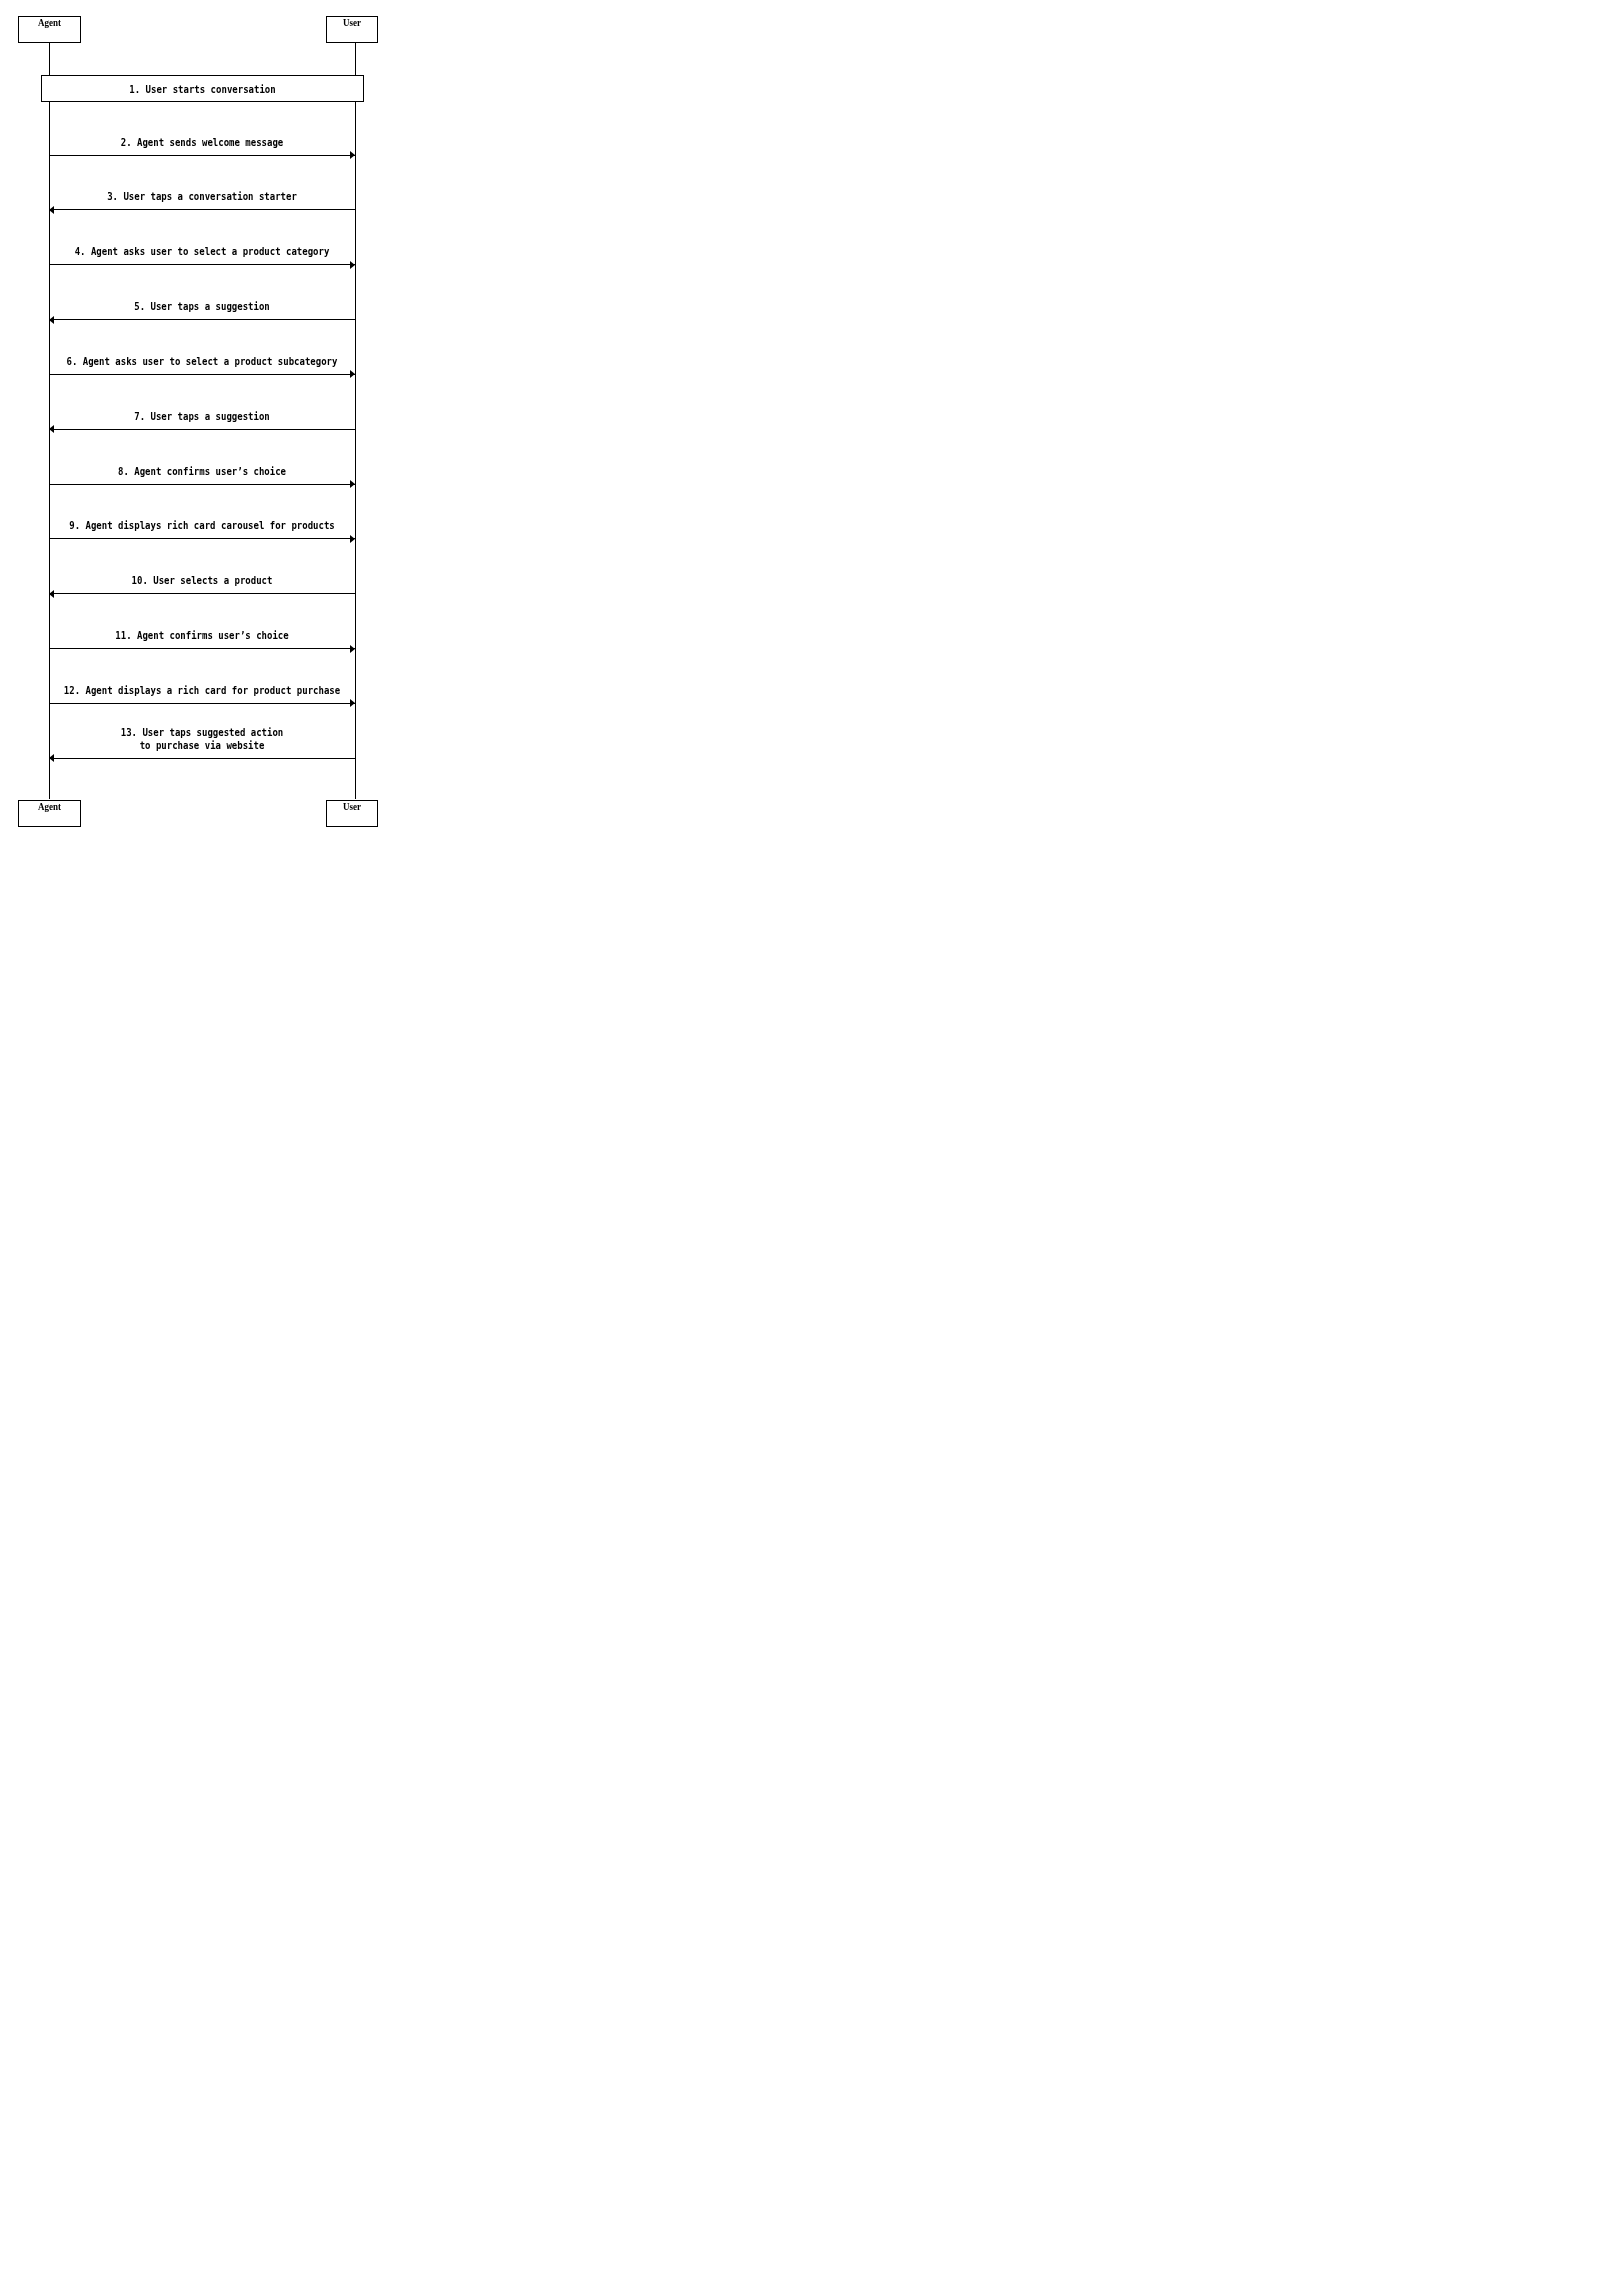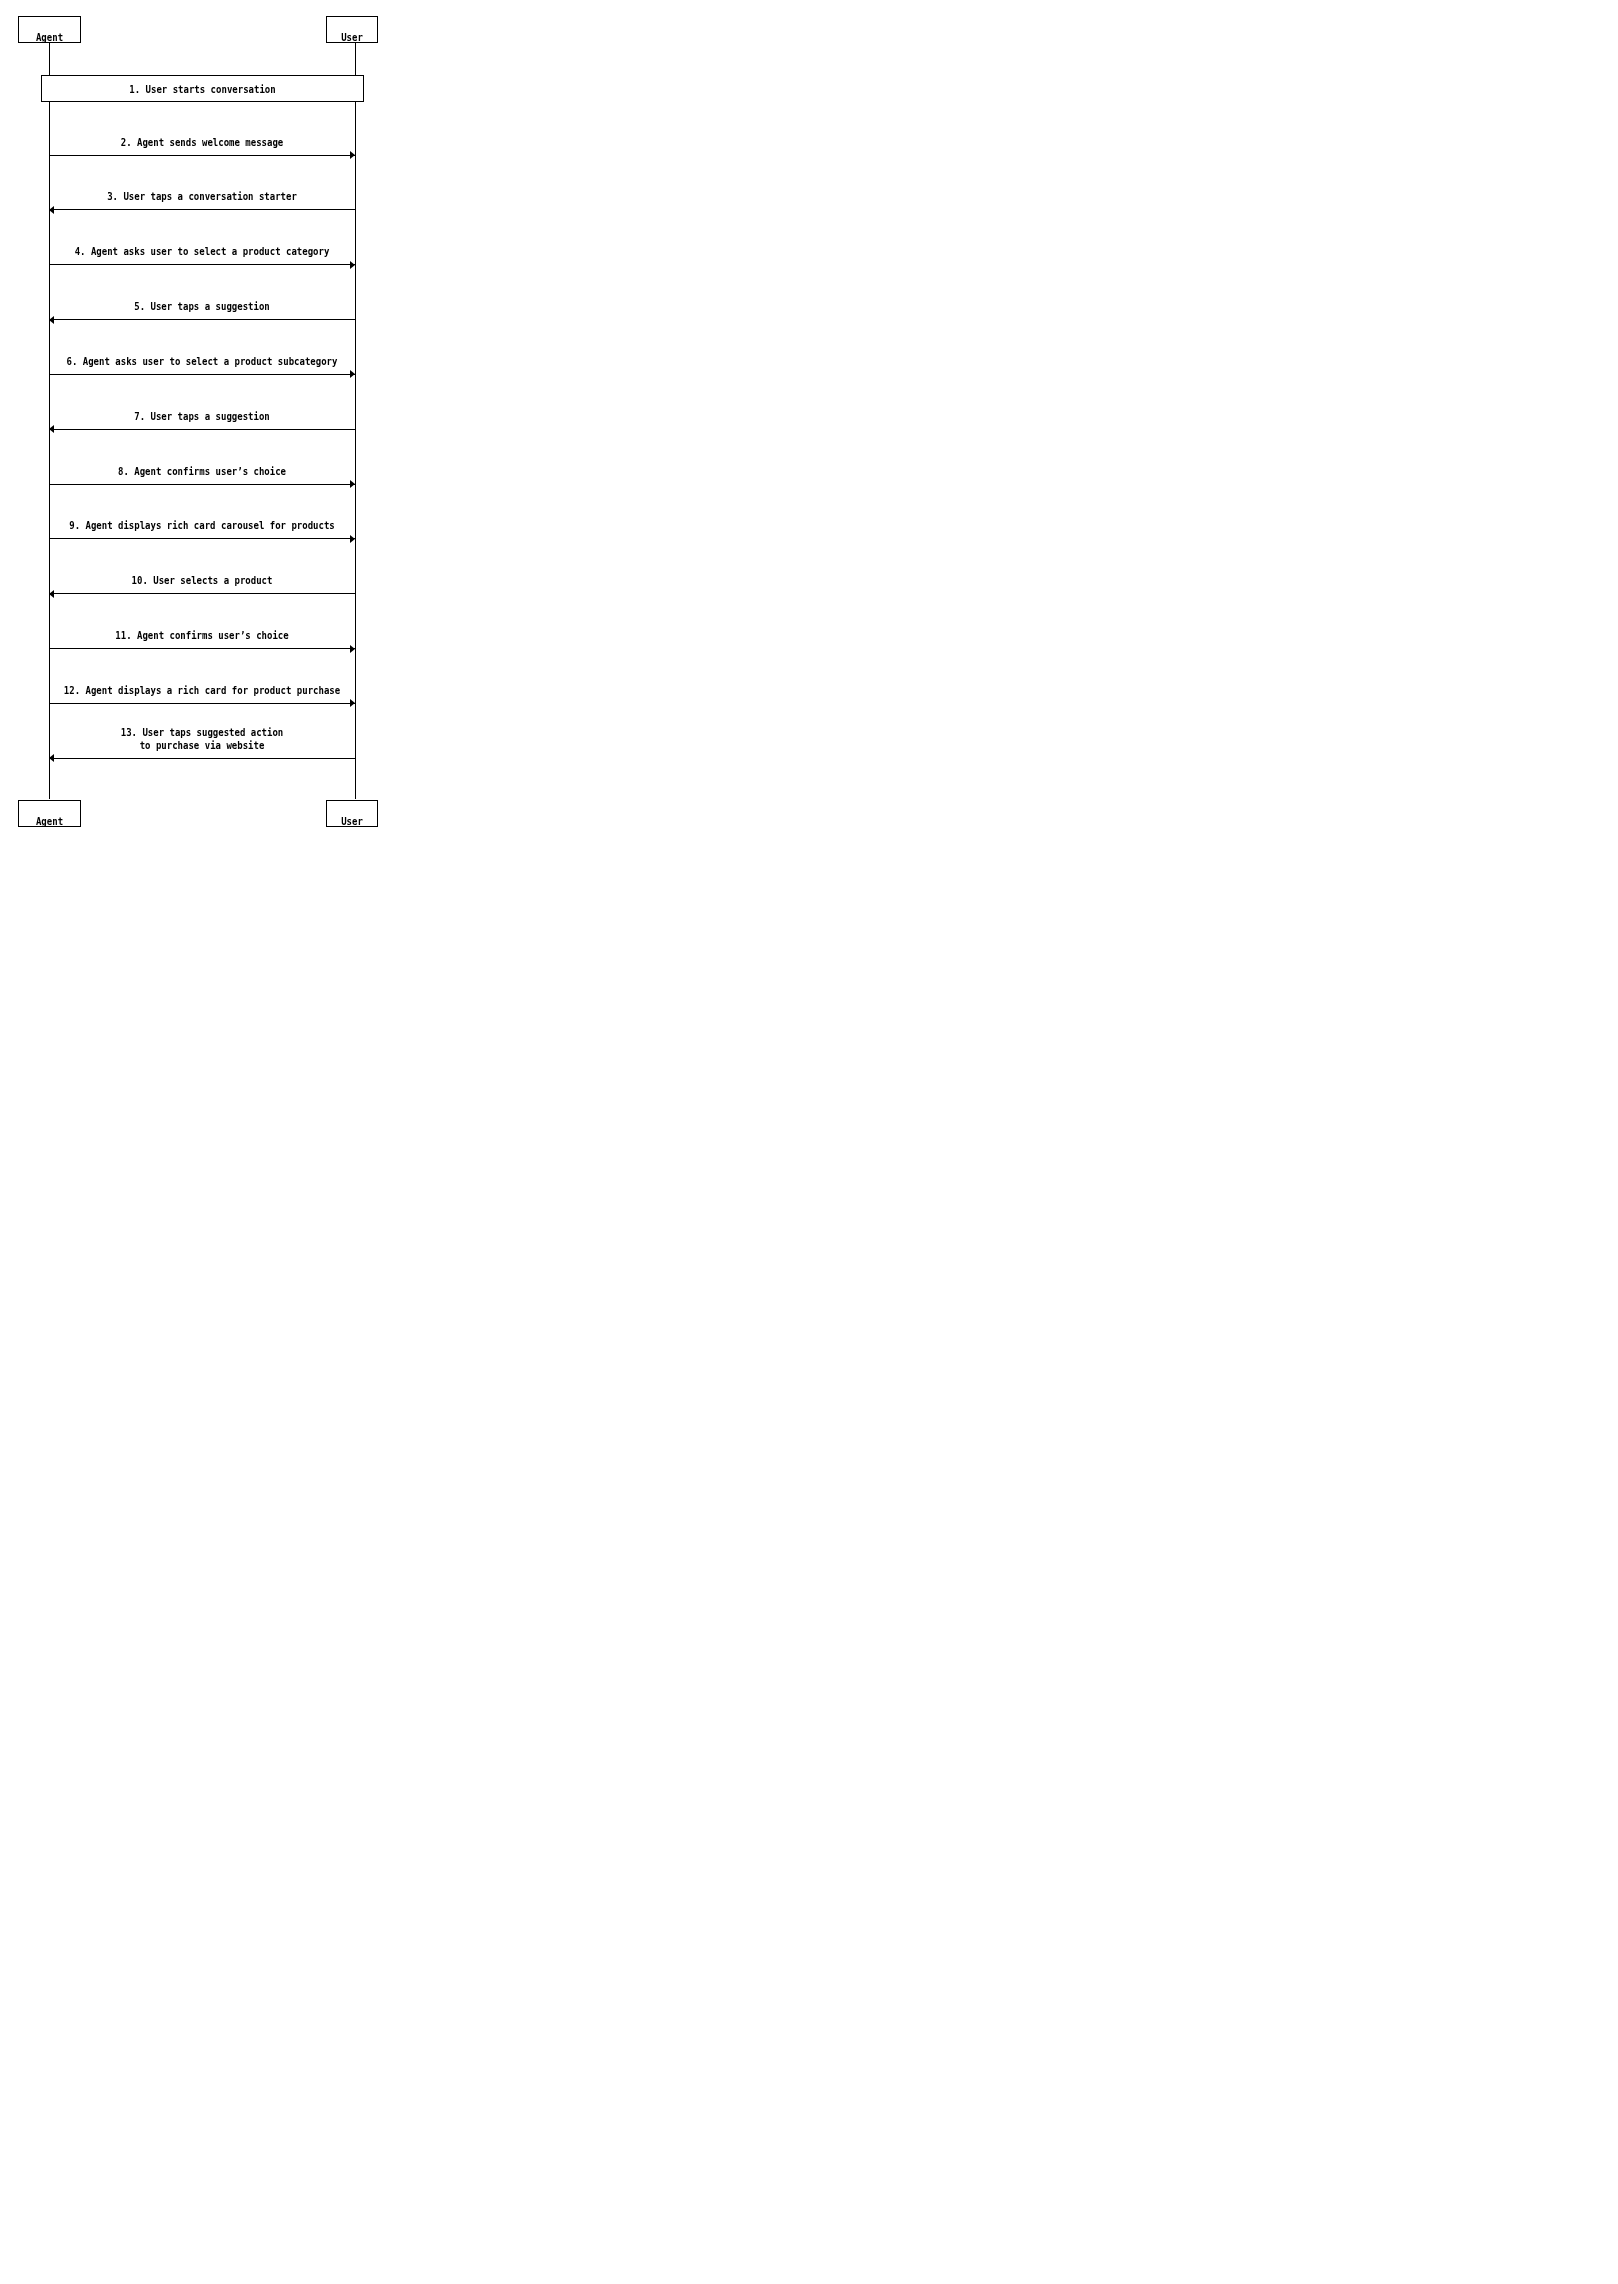--- a/index.html
+++ b/index.html
@@ -16,23 +16,24 @@
     font-weight: bold;
     color: #000000;
     overflow: hidden;
   }
   .actor-box {
     position: absolute;
     box-sizing: border-box;
     border: 1.4px solid #000000;
     background: #ffffff;
     display: flex;
-    align-items: flex-end;
+    align-items: flex-start;
     justify-content: center;
     height: 27px;
+    font-family: Liberation Serif, serif;
   }
   .actor-box.agent { left: 18px;  width: 63px; }
   .actor-box.user  { left: 326px; width: 52px; }
   .actor-box.top    { top: 16.4px; }
   .actor-box.bottom { top: 800px; height: 27px; }
   .actor-label {
     font-size: 9px;
     transform: scaleY(1.2);
     white-space: pre;
   }

